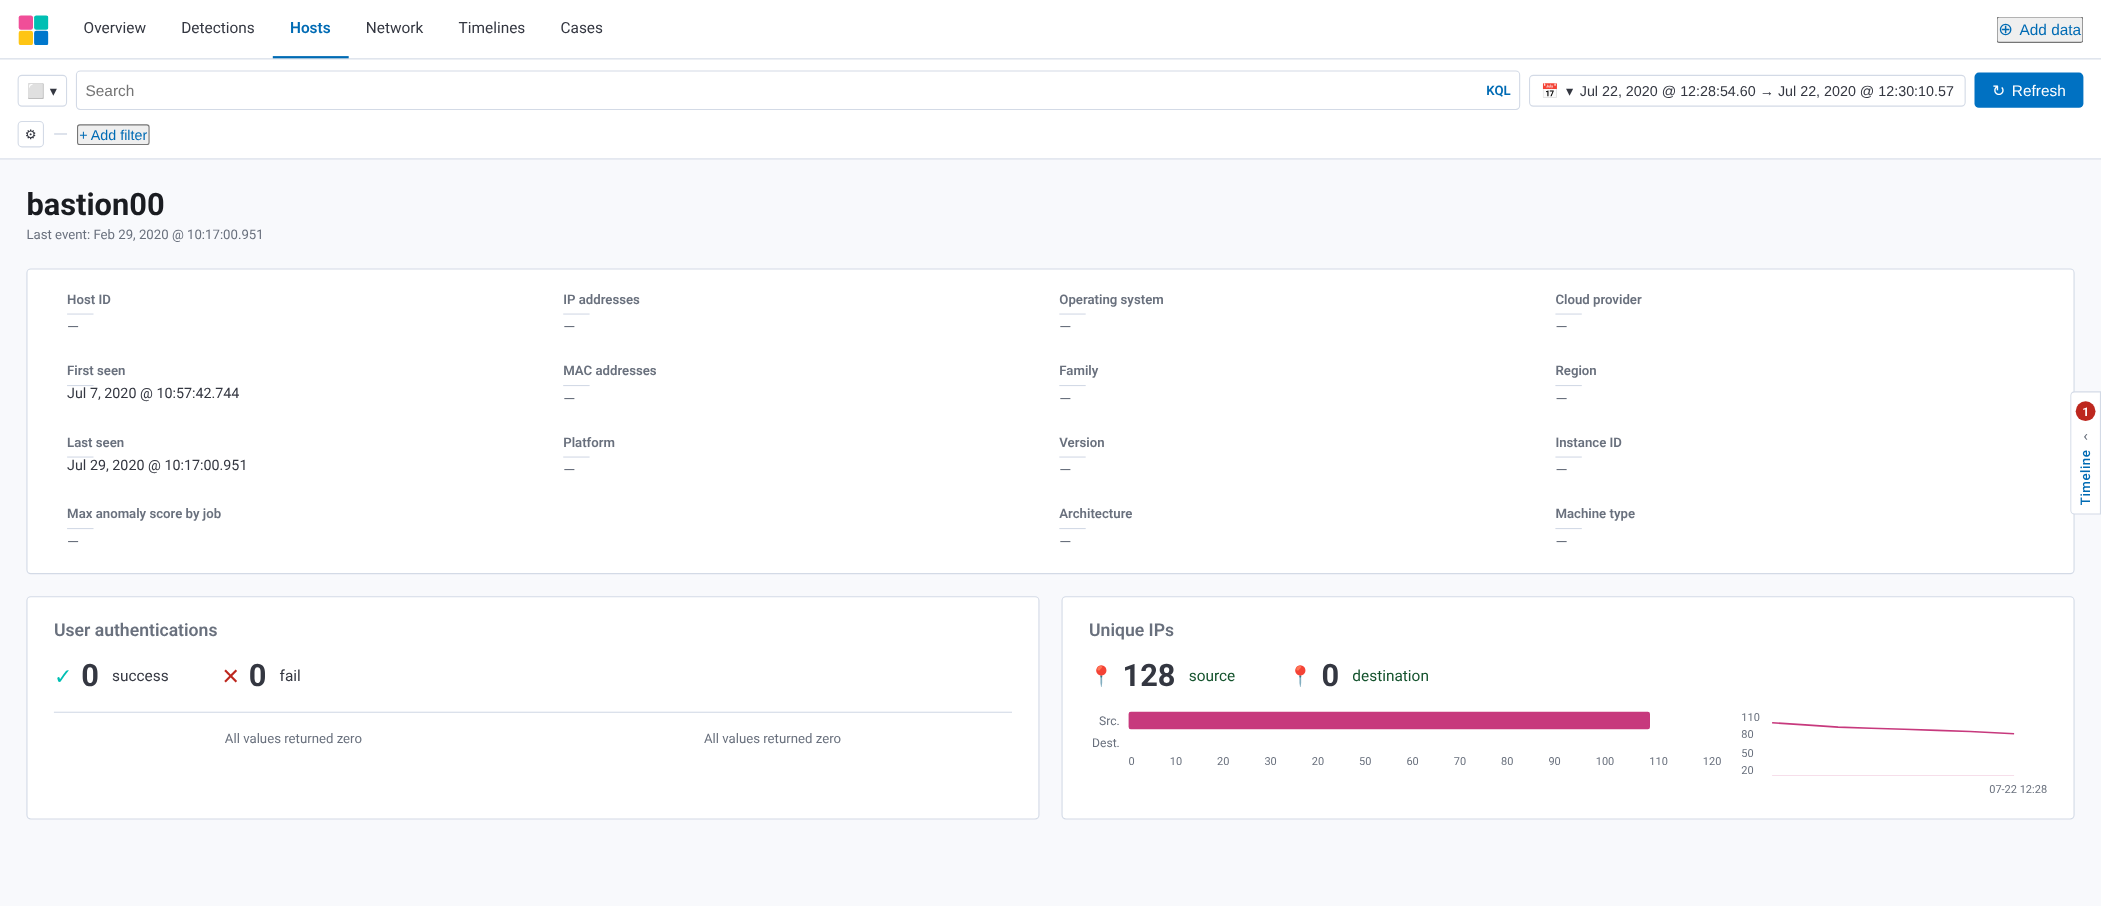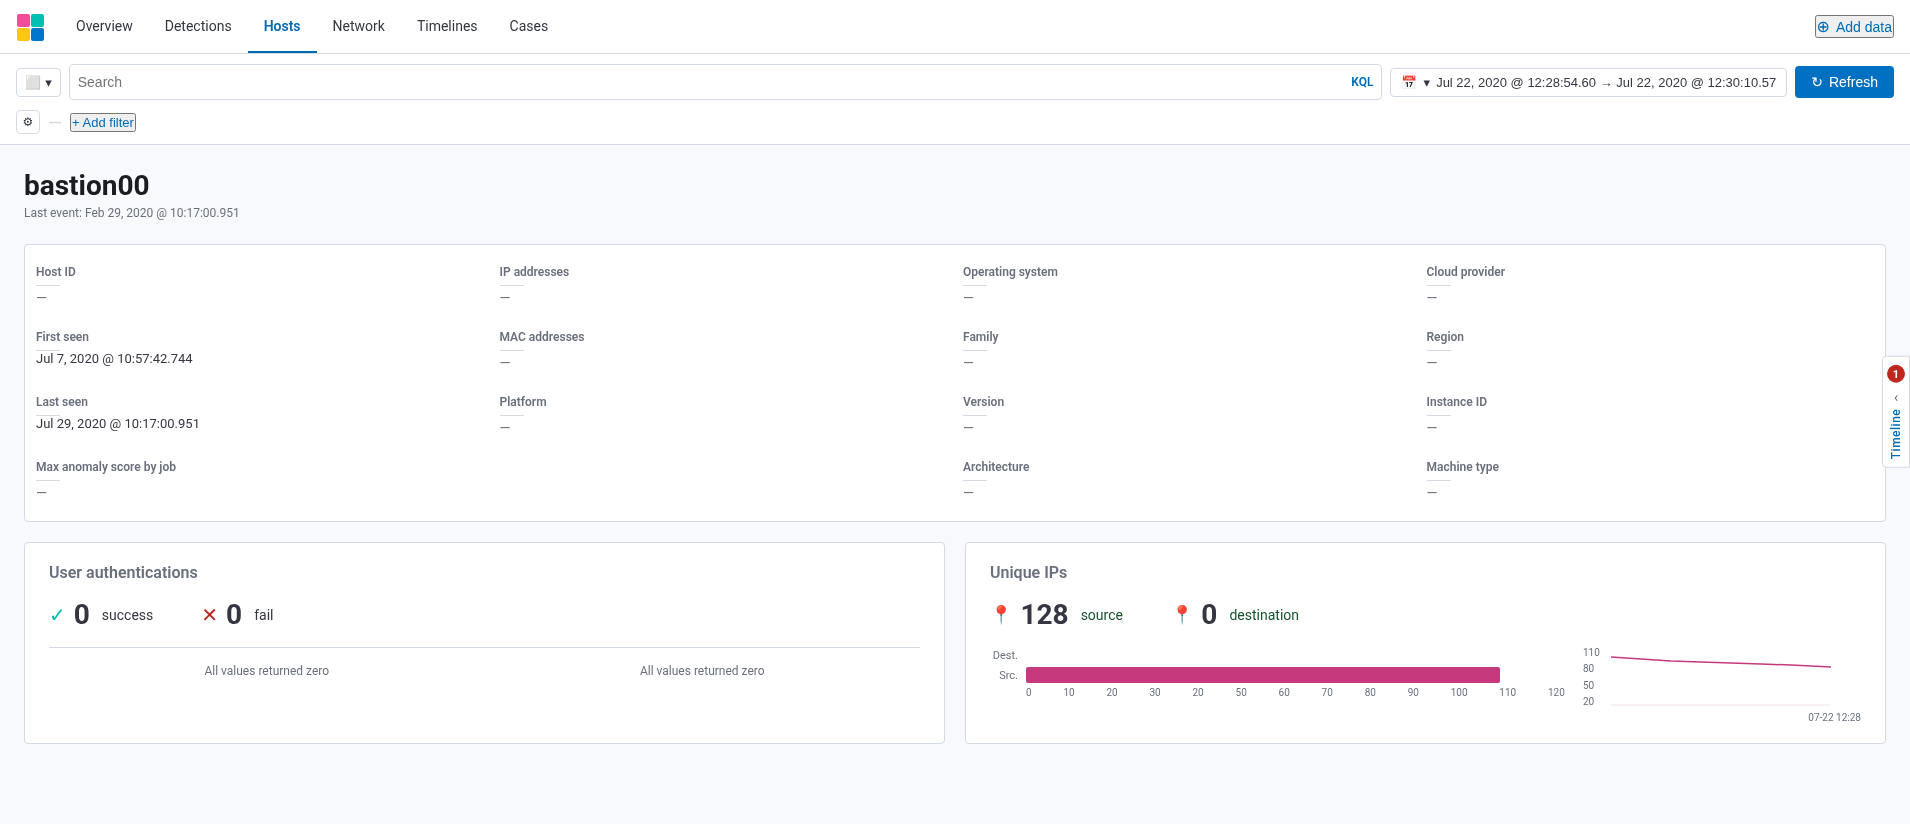--- a/index.html
+++ b/index.html
@@ -71,21 +71,21 @@
 
     
     .main-content { padding: 24px 24px; }
 
     .host-title { font-size: 28px; font-weight: 700; color: #1a1c21; margin-bottom: 4px; }
     .host-subtitle { font-size: 12px; color: #69707d; margin-bottom: 24px; }
 
     
     .host-details {
       background: #fff; border: 1px solid #d3dae6; border-radius: 4px;
-      padding: 20px 11px; margin-bottom: 20px;
+      padding: 20px 36px; margin-bottom: 20px;
     }
     .details-grid {
       display: grid; grid-template-columns: repeat(4, 1fr); gap: 24px 16px;
     }
     .detail-item {}
     .detail-label { font-size: 12px; color: #69707d; font-weight: 600; margin-bottom: 4px; }
     .detail-value { font-size: 13px; color: #343741; }
     .detail-dash { font-size: 14px; color: #69707d; margin-top: 4px; }
     .detail-divider { height: 1px; background: #d3dae6; width: 24px; margin-top: 6px; }
 
@@ -334,29 +334,29 @@
         <div class="ip-stat">
           <span class="ip-stat-icon">📍</span>
           <span class="ip-stat-value">0</span>
           <span class="ip-stat-label">destination</span>
         </div>
       </div>
       <div class="chart-area">
 
         <div class="bar-chart-wrap">
           <div class="bar-chart-row">
+            <span class="bar-chart-label">Src.</span>
+            <div class="bar-chart-bar-container">
+              <div class="bar-src" style="width: 88%;"></div>
+            </div>
+          </div>
+          <div class="bar-chart-row">
             <span class="bar-chart-label">Dest.</span>
             <div class="bar-chart-bar-container">
               <div class="bar-dst" style="width: 0%;"></div>
-            </div>
-          </div>
-          <div class="bar-chart-row">
-            <span class="bar-chart-label">Src.</span>
-            <div class="bar-chart-bar-container">
-              <div class="bar-src" style="width: 88%;"></div>
             </div>
           </div>
           <div class="bar-x-axis">
             <span>0</span>
             <span>10</span>
             <span>20</span>
             <span>30</span>
             <span>20</span>
             <span>50</span>
             <span>60</span>

